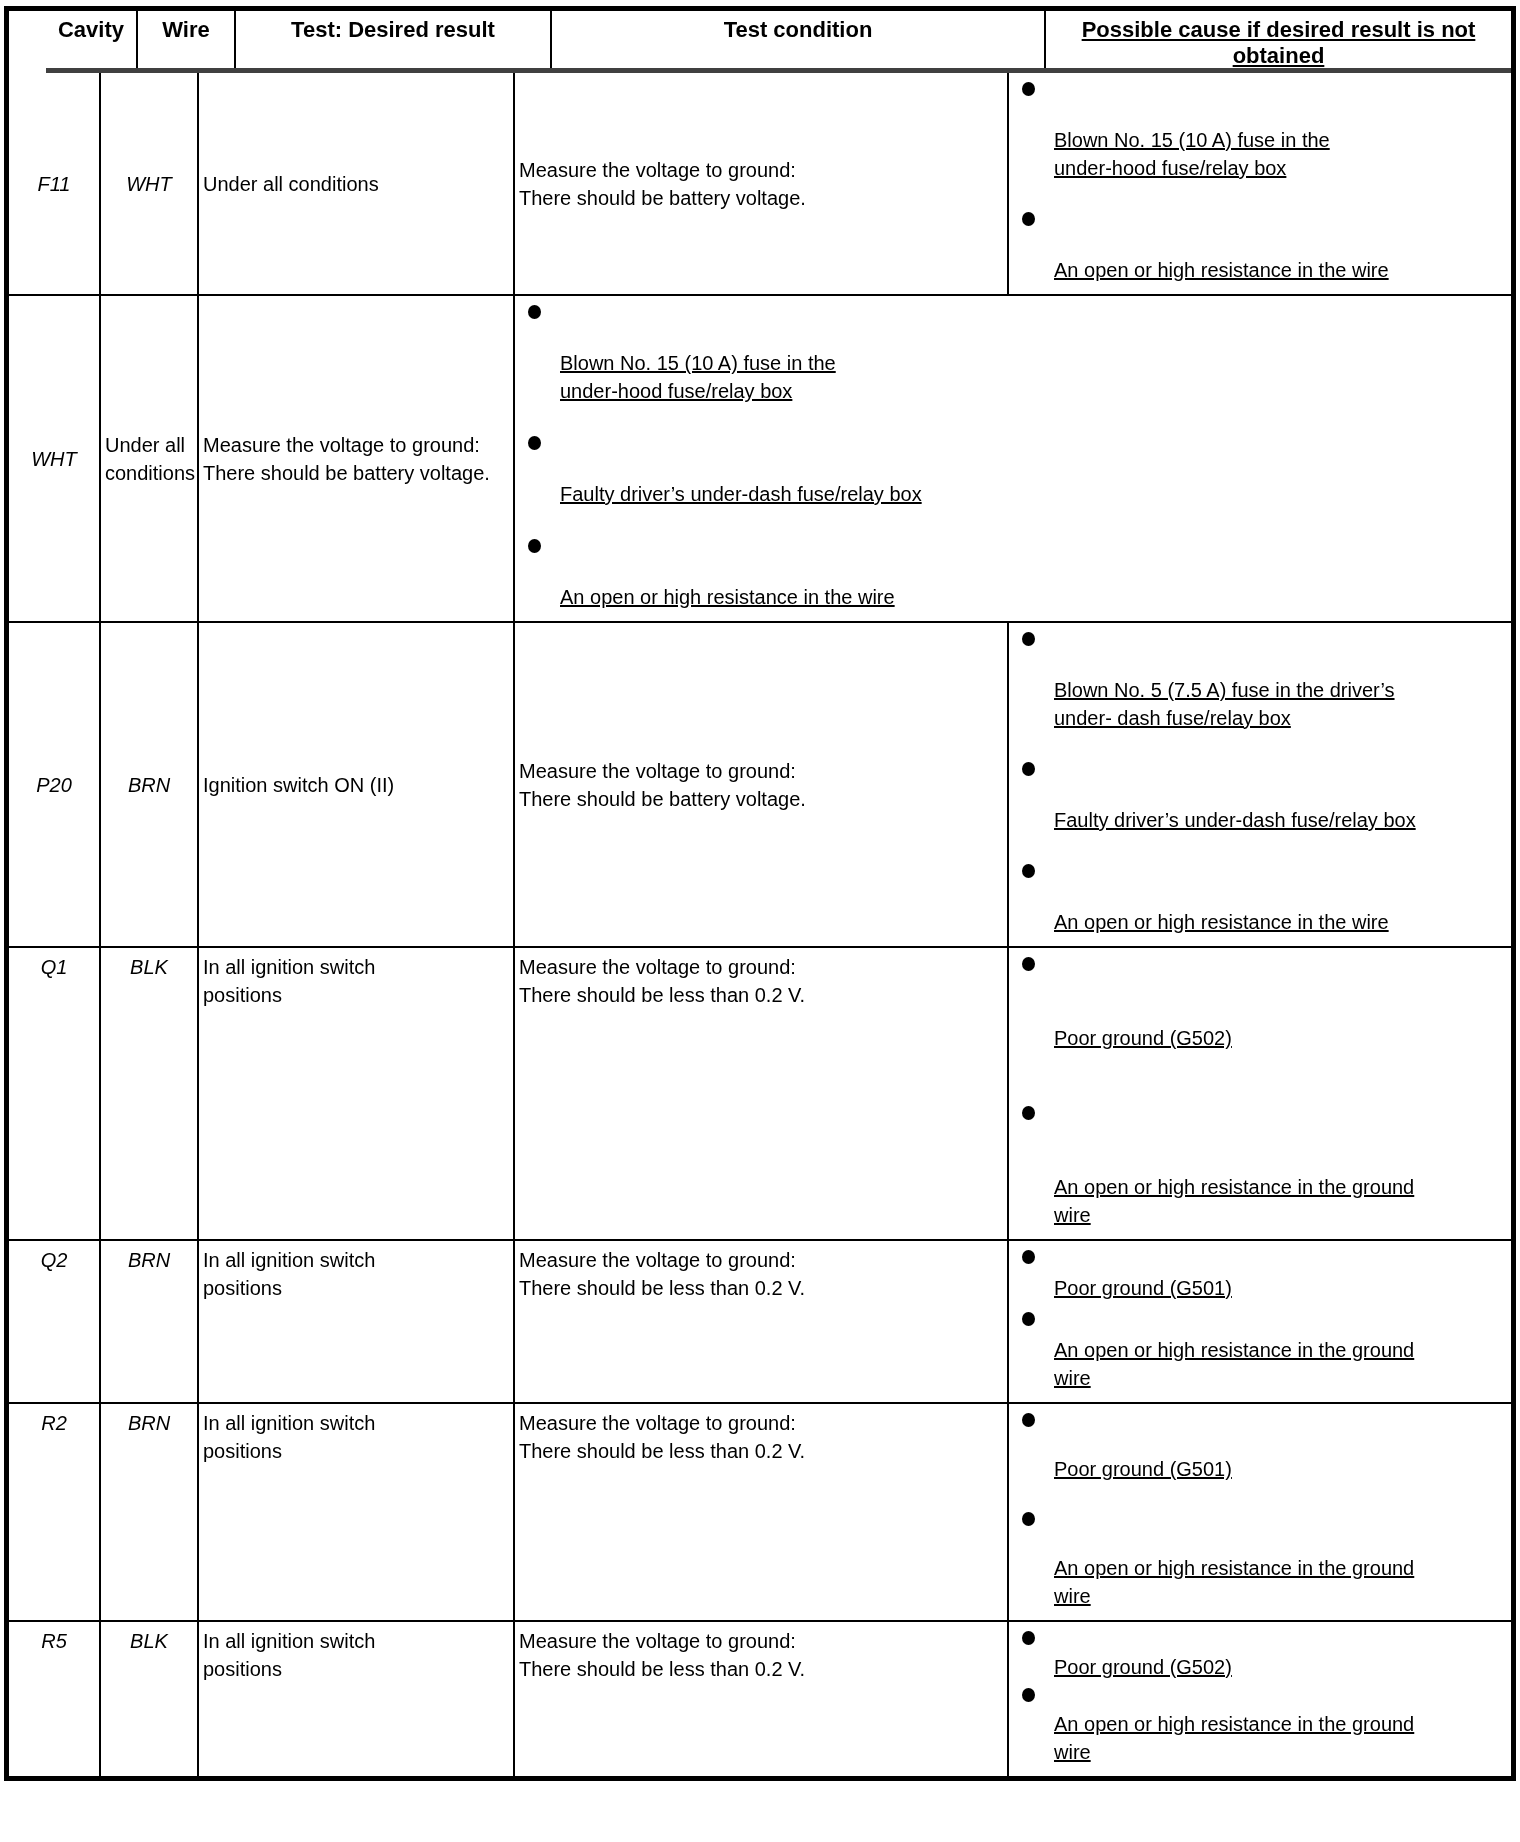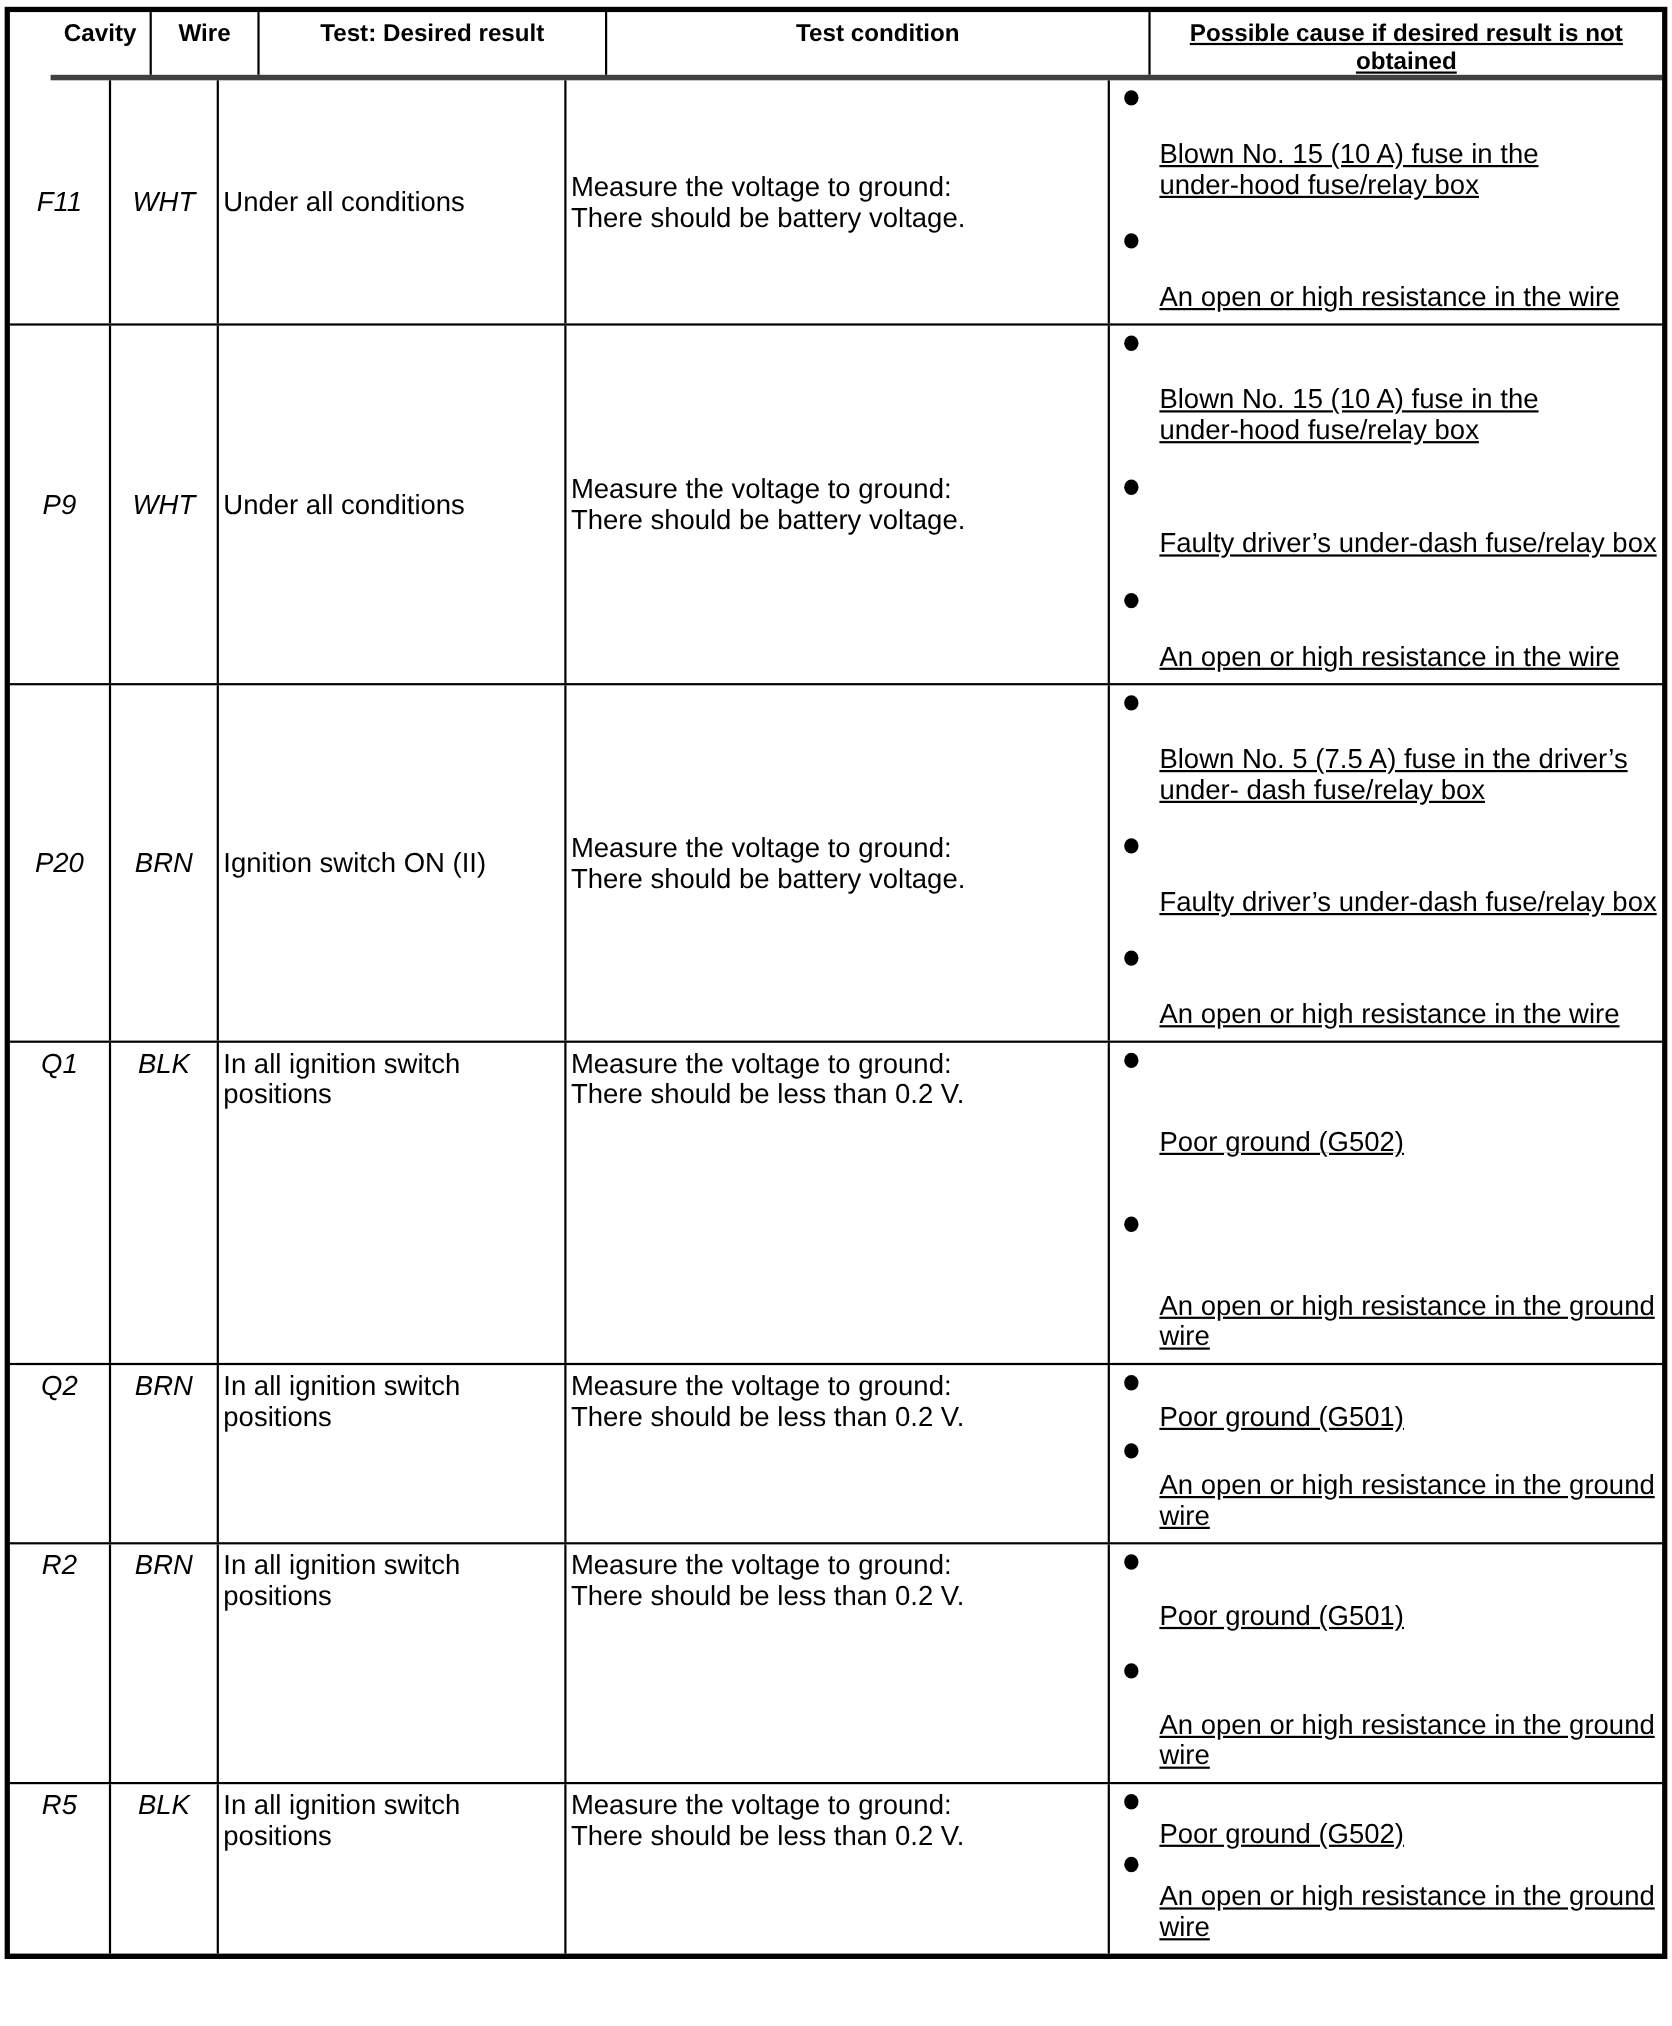--- a/index.html
+++ b/index.html
@@ -4,21 +4,21 @@
 <style>
   html,body{margin:0;padding:0;background:#fff;color:#000;
     font-family:"Liberation Sans","DejaVu Sans",sans-serif;}
   body{margin:6px 4px 0 4px;}
   .doc-table{box-sizing:border-box;width:1512px;border:5px solid #000;}
   .trow{display:grid;grid-template-columns:92px 98px 316px 494px auto;
     border-bottom:2px solid #000;box-sizing:border-box;}
   .trow:last-child{border-bottom:none;}
   .trow.hdr{border-bottom:5px solid #404040;margin-left:37px;}
   .cell{box-sizing:border-box;border-right:2px solid #000;overflow:hidden;
-    font-size:25px;line-height:28px;}
+    font-size:20px;line-height:28px;}
   .cell:last-child{border-right:none;text-decoration:underline;}
   
   .hdr{height:62px;}
   .hdr .cell{display:flex;justify-content:center;align-items:flex-start;
     padding:6px 4px 0 4px;font-weight:bold;font-size:22px;line-height:26px;
     text-align:center;}
   
   .h-f11{height:223px;} .h-p9{height:327px;} .h-p20{height:325px;}
   .h-q1{height:293px;} .h-q2{height:163px;} .h-r2{height:218px;} .h-r5{height:154px;}
   
@@ -59,21 +59,20 @@
     <div class="cell c-causes">
       <span class="bullet"></span>
       <div class="cause-text">Blown No. 15 (10 A) fuse in the
 under-hood fuse/relay box</div>
       <span class="bullet"></span>
       <div class="cause-text">An open or high resistance in the wire</div>
     </div>
   </div>
 
   <div class="trow mid h-p9">
-    <div class="cell c-cav">P9</div>
     <div class="cell c-wire">WHT</div>
     <div class="cell c-cond">Under all conditions</div>
     <div class="cell c-res">Measure the voltage to ground:
 There should be battery voltage.</div>
     <div class="cell c-causes">
       <span class="bullet"></span>
       <div class="cause-text">Blown No. 15 (10 A) fuse in the
 under-hood fuse/relay box</div>
       <span class="bullet"></span>
       <div class="cause-text">Faulty driver’s under-dash fuse/relay box</div>

